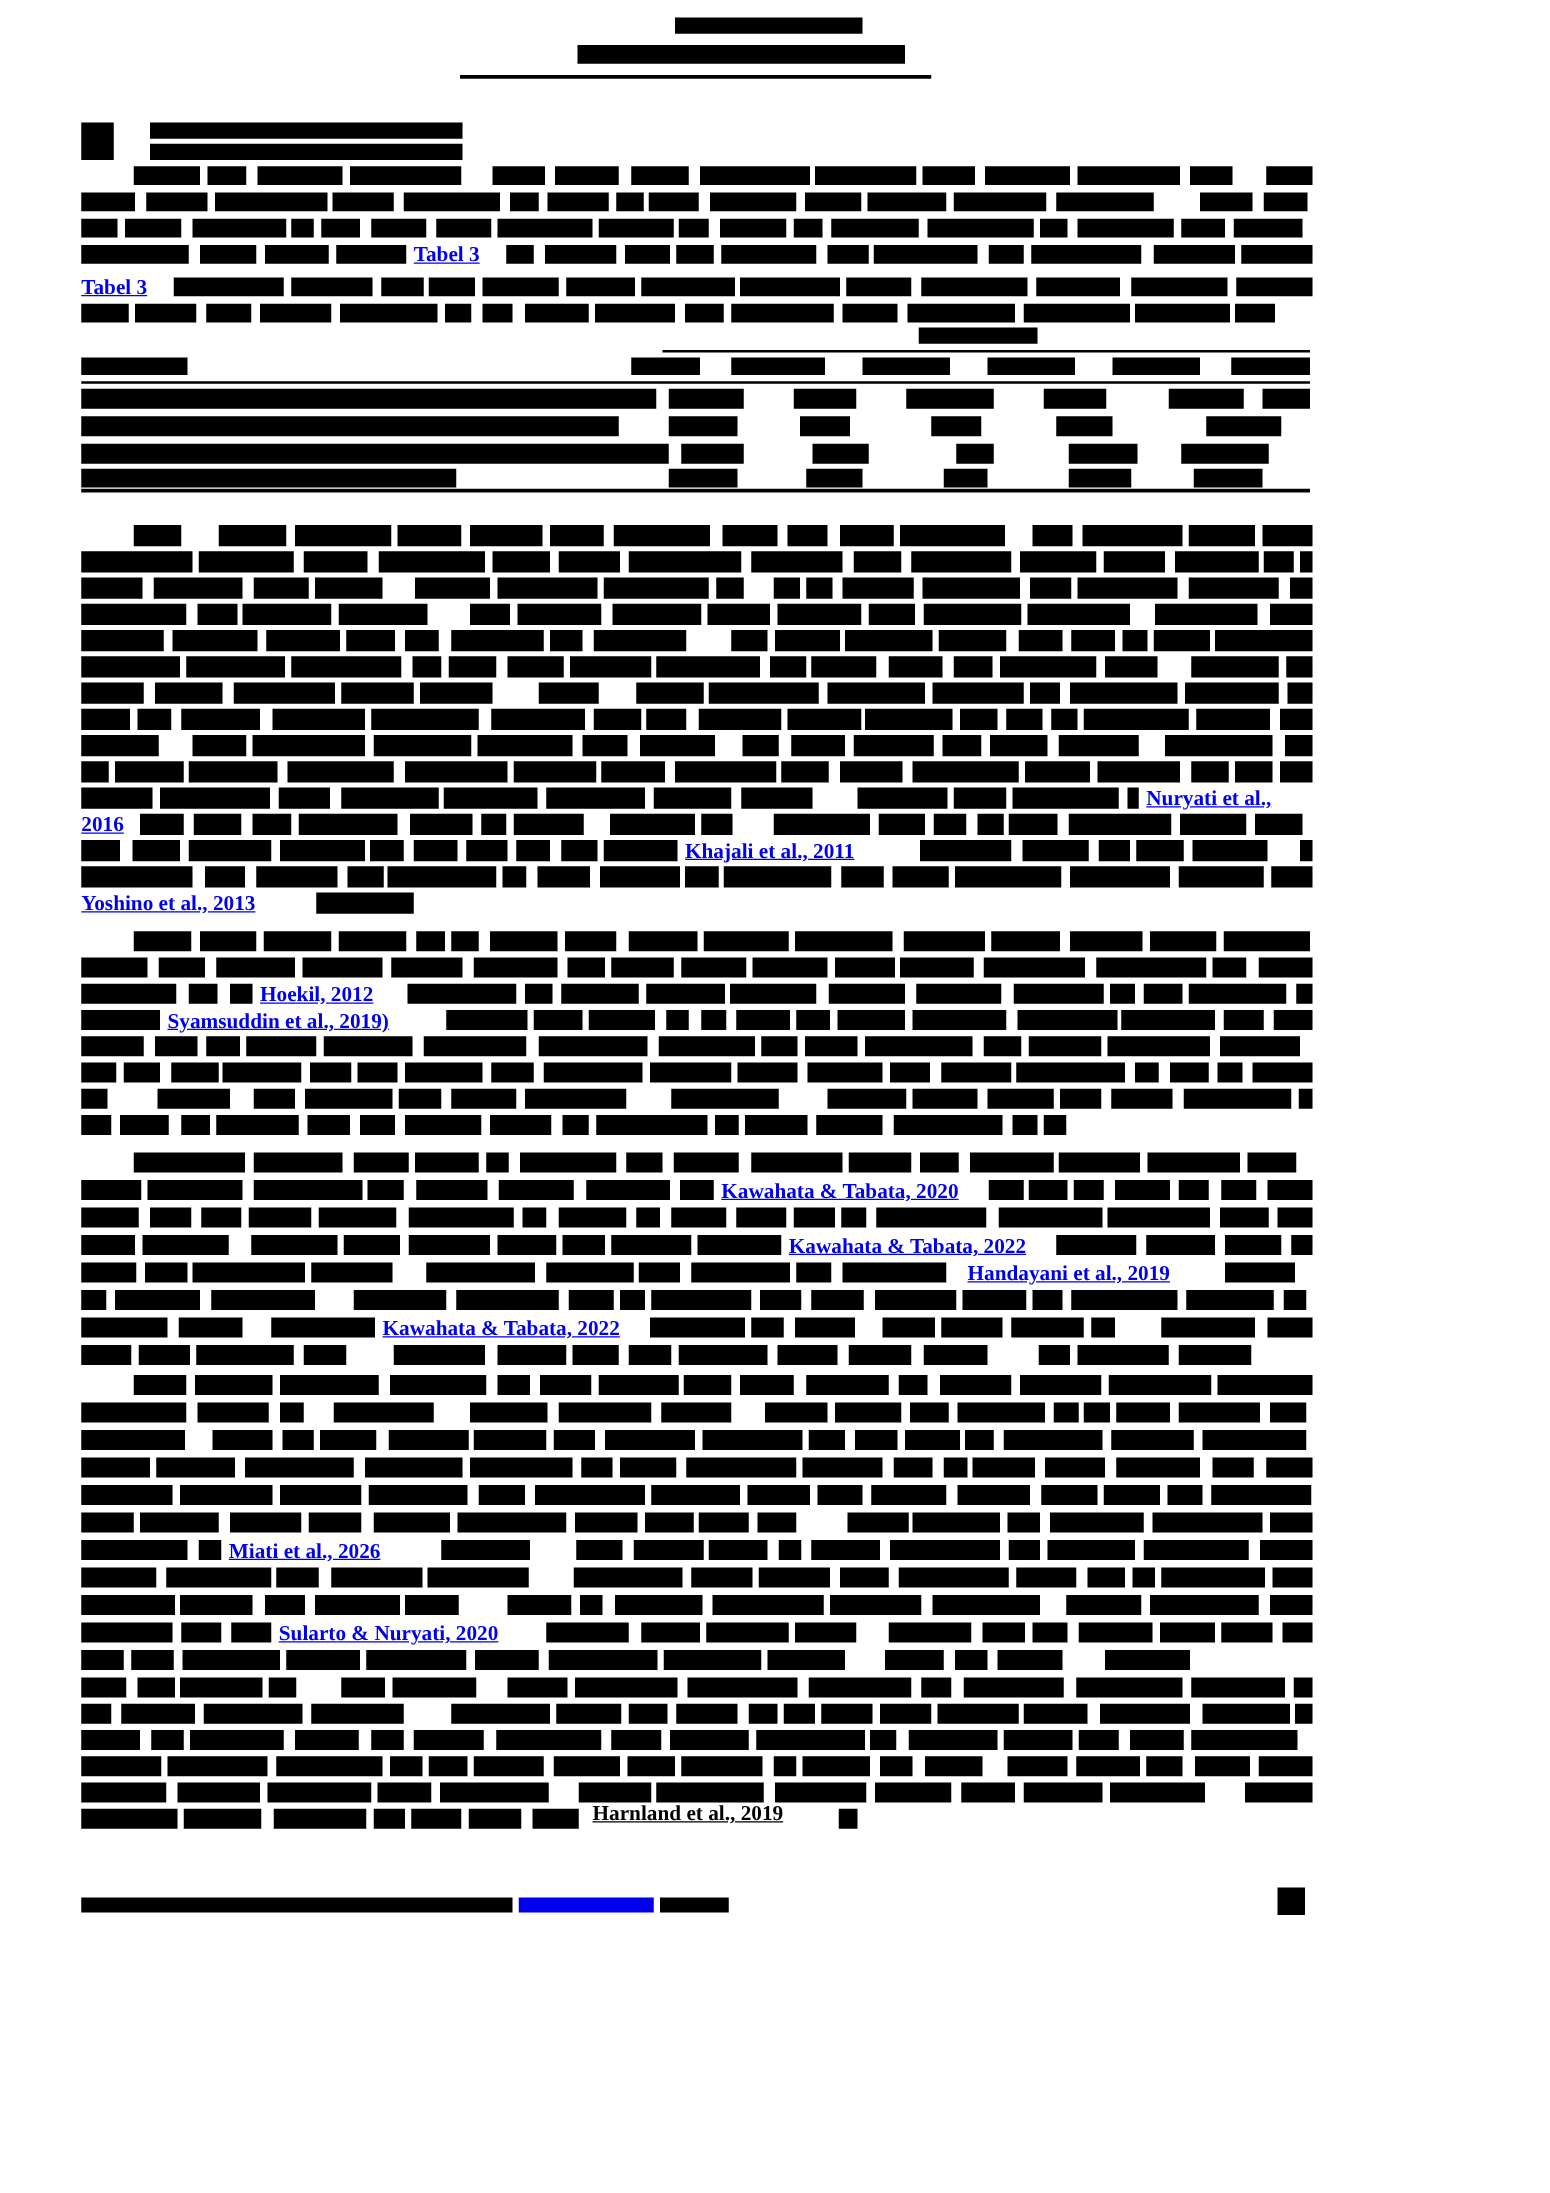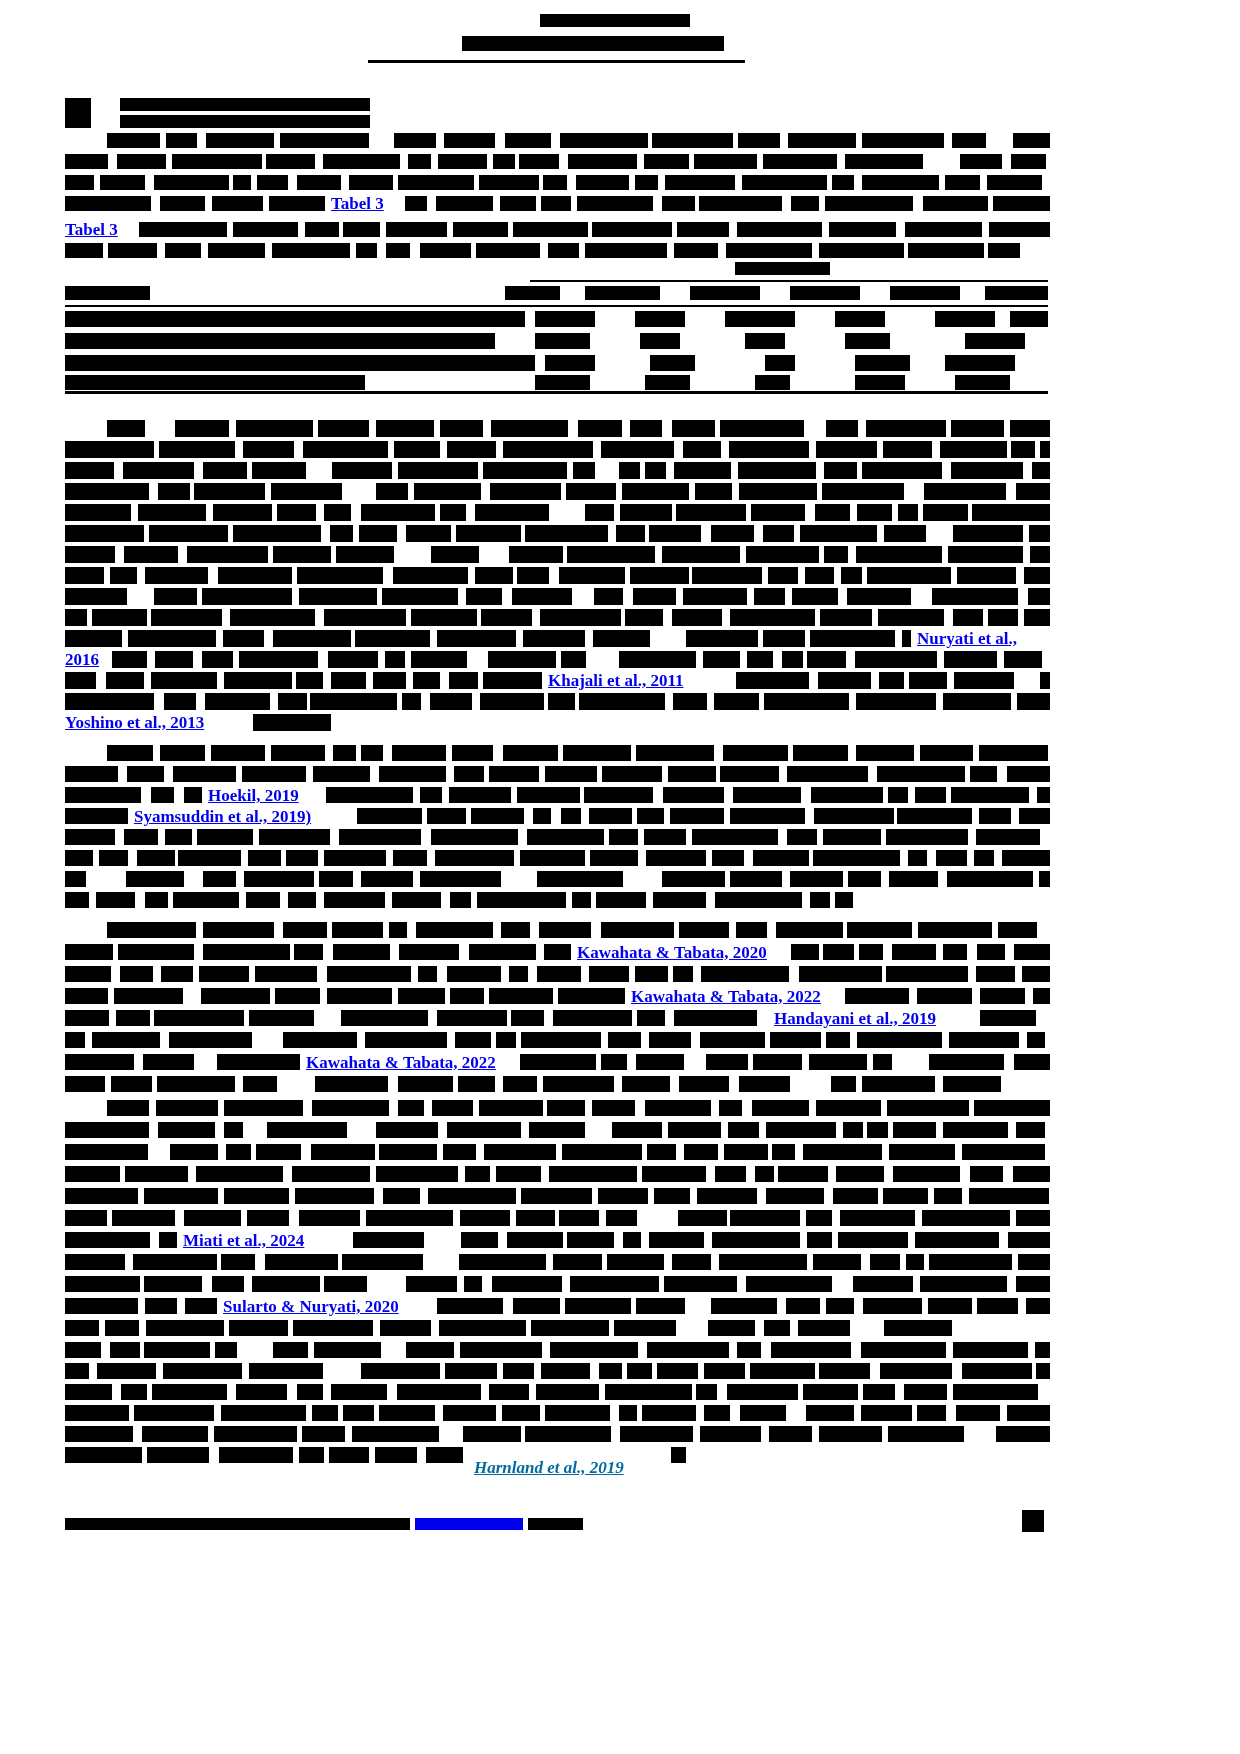--- a/index.html
+++ b/index.html
@@ -433,21 +433,21 @@
       <div class="bar" style="left: 537px; top: 21px; width: 60px; height: 16px; background: rgb(0, 0, 0);"></div>
       <div class="bar" style="left: 603px; top: 21px; width: 48px; height: 16px; background: rgb(0, 0, 0);"></div>
       <div class="bar" style="left: 655px; top: 21px; width: 59px; height: 16px; background: rgb(0, 0, 0);"></div>
       <div class="bar" style="left: 722px; top: 21px; width: 81px; height: 16px; background: rgb(0, 0, 0);"></div>
       <div class="bar" style="left: 812px; top: 21px; width: 88px; height: 16px; background: rgb(0, 0, 0);"></div>
       <div class="bar" style="left: 905px; top: 21px; width: 27px; height: 16px; background: rgb(0, 0, 0);"></div>
       <div class="bar" style="left: 942px; top: 21px; width: 43px; height: 16px; background: rgb(0, 0, 0);"></div>
       <div class="bar" style="left: 0px; top: 42px; width: 76px; height: 16px; background: rgb(0, 0, 0);"></div>
       <div class="bar" style="left: 86px; top: 42px; width: 23px; height: 16px; background: rgb(0, 0, 0);"></div>
       <div class="bar" style="left: 119px; top: 42px; width: 18px; height: 16px; background: rgb(0, 0, 0);"></div>
-      <a class="cite" style="left: 143px; top: 42px; color: rgb(0, 0, 238);">Hoekil, 2019</a>
+      <a class="cite" style="left: 143px; top: 42px; color: rgb(0, 0, 238);">Hoekil, 2012</a>
       <div class="bar" style="left: 261px; top: 42px; width: 87px; height: 16px; background: rgb(0, 0, 0);"></div>
       <div class="bar" style="left: 355px; top: 42px; width: 22px; height: 16px; background: rgb(0, 0, 0);"></div>
       <div class="bar" style="left: 384px; top: 42px; width: 62px; height: 16px; background: rgb(0, 0, 0);"></div>
       <div class="bar" style="left: 452px; top: 42px; width: 63px; height: 16px; background: rgb(0, 0, 0);"></div>
       <div class="bar" style="left: 519px; top: 42px; width: 69px; height: 16px; background: rgb(0, 0, 0);"></div>
       <div class="bar" style="left: 598px; top: 42px; width: 61px; height: 16px; background: rgb(0, 0, 0);"></div>
       <div class="bar" style="left: 668px; top: 42px; width: 68px; height: 16px; background: rgb(0, 0, 0);"></div>
       <div class="bar" style="left: 746px; top: 42px; width: 72px; height: 16px; background: rgb(0, 0, 0);"></div>
       <div class="bar" style="left: 823px; top: 42px; width: 20px; height: 16px; background: rgb(0, 0, 0);"></div>
       <div class="bar" style="left: 850px; top: 42px; width: 31px; height: 16px; background: rgb(0, 0, 0);"></div>
@@ -745,21 +745,21 @@
       <div class="bar" style="left: 494px; top: 110px; width: 40px; height: 16px; background: rgb(0, 0, 0);"></div>
       <div class="bar" style="left: 541px; top: 110px; width: 31px; height: 16px; background: rgb(0, 0, 0);"></div>
       <div class="bar" style="left: 613px; top: 110px; width: 49px; height: 16px; background: rgb(0, 0, 0);"></div>
       <div class="bar" style="left: 665px; top: 110px; width: 70px; height: 16px; background: rgb(0, 0, 0);"></div>
       <div class="bar" style="left: 741px; top: 110px; width: 26px; height: 16px; background: rgb(0, 0, 0);"></div>
       <div class="bar" style="left: 775px; top: 110px; width: 75px; height: 16px; background: rgb(0, 0, 0);"></div>
       <div class="bar" style="left: 857px; top: 110px; width: 88px; height: 16px; background: rgb(0, 0, 0);"></div>
       <div class="bar" style="left: 951px; top: 110px; width: 34px; height: 16px; background: rgb(0, 0, 0);"></div>
       <div class="bar" style="left: 0px; top: 132px; width: 85px; height: 16px; background: rgb(0, 0, 0);"></div>
       <div class="bar" style="left: 94px; top: 132px; width: 18px; height: 16px; background: rgb(0, 0, 0);"></div>
-      <a class="cite" style="left: 118px; top: 132px; color: rgb(0, 0, 238);">Miati et al., 2024</a>
+      <a class="cite" style="left: 118px; top: 132px; color: rgb(0, 0, 238);">Miati et al., 2026</a>
       <div class="bar" style="left: 288px; top: 132px; width: 71px; height: 16px; background: rgb(0, 0, 0);"></div>
       <div class="bar" style="left: 396px; top: 132px; width: 37px; height: 16px; background: rgb(0, 0, 0);"></div>
       <div class="bar" style="left: 442px; top: 132px; width: 56px; height: 16px; background: rgb(0, 0, 0);"></div>
       <div class="bar" style="left: 502px; top: 132px; width: 47px; height: 16px; background: rgb(0, 0, 0);"></div>
       <div class="bar" style="left: 558px; top: 132px; width: 18px; height: 16px; background: rgb(0, 0, 0);"></div>
       <div class="bar" style="left: 584px; top: 132px; width: 55px; height: 16px; background: rgb(0, 0, 0);"></div>
       <div class="bar" style="left: 647px; top: 132px; width: 88px; height: 16px; background: rgb(0, 0, 0);"></div>
       <div class="bar" style="left: 742px; top: 132px; width: 25px; height: 16px; background: rgb(0, 0, 0);"></div>
       <div class="bar" style="left: 773px; top: 132px; width: 70px; height: 16px; background: rgb(0, 0, 0);"></div>
       <div class="bar" style="left: 850px; top: 132px; width: 84px; height: 16px; background: rgb(0, 0, 0);"></div>
@@ -902,21 +902,21 @@
       <div class="bar" style="left: 754px; top: 84px; width: 63px; height: 16px; background: rgb(0, 0, 0);"></div>
       <div class="bar" style="left: 823px; top: 84px; width: 76px; height: 16px; background: rgb(0, 0, 0);"></div>
       <div class="bar" style="left: 931px; top: 84px; width: 54px; height: 16px; background: rgb(0, 0, 0);"></div>
       <div class="bar" style="left: 0px; top: 105px; width: 77px; height: 16px; background: rgb(0, 0, 0);"></div>
       <div class="bar" style="left: 82px; top: 105px; width: 62px; height: 16px; background: rgb(0, 0, 0);"></div>
       <div class="bar" style="left: 154px; top: 105px; width: 74px; height: 16px; background: rgb(0, 0, 0);"></div>
       <div class="bar" style="left: 234px; top: 105px; width: 25px; height: 16px; background: rgb(0, 0, 0);"></div>
       <div class="bar" style="left: 264px; top: 105px; width: 40px; height: 16px; background: rgb(0, 0, 0);"></div>
       <div class="bar" style="left: 310px; top: 105px; width: 42px; height: 16px; background: rgb(0, 0, 0);"></div>
       <div class="bar" style="left: 361px; top: 105px; width: 37px; height: 16px; background: rgb(0, 0, 0);"></div>
-      <a class="cite" style="left: 409px; top: 117px; color: #0369a1; font-style: italic;">Harnland et al., 2019</a>
+      <a class="cite" style="left: 409px; top: 100px; color: #000000;">Harnland et al., 2019</a>
       <div class="bar" style="left: 606px; top: 105px; width: 15px; height: 16px; background: rgb(0, 0, 0);"></div>
     </div>
     <div class="blk" style="left: 0px; top: 1518px; width: 1240px; height: 1px; overflow: visible;">
       <div class="bar" style="left: 65px; top: 0px; width: 345px; height: 12px; background: rgb(0, 0, 0);"></div>
       <div class="bar" style="left: 415px; top: 0px; width: 108px; height: 12px; background: rgb(0, 0, 238);"></div>
       <div class="bar" style="left: 528px; top: 0px; width: 55px; height: 12px; background: rgb(0, 0, 0);"></div>
     </div>
     <div class="blk" style="left: 0px; top: 1510px; width: 1240px; height: 1px; overflow: visible;">
       <div class="bar" style="left: 1022px; top: 0px; width: 22px; height: 22px; background: rgb(0, 0, 0);"></div>
     </div>

